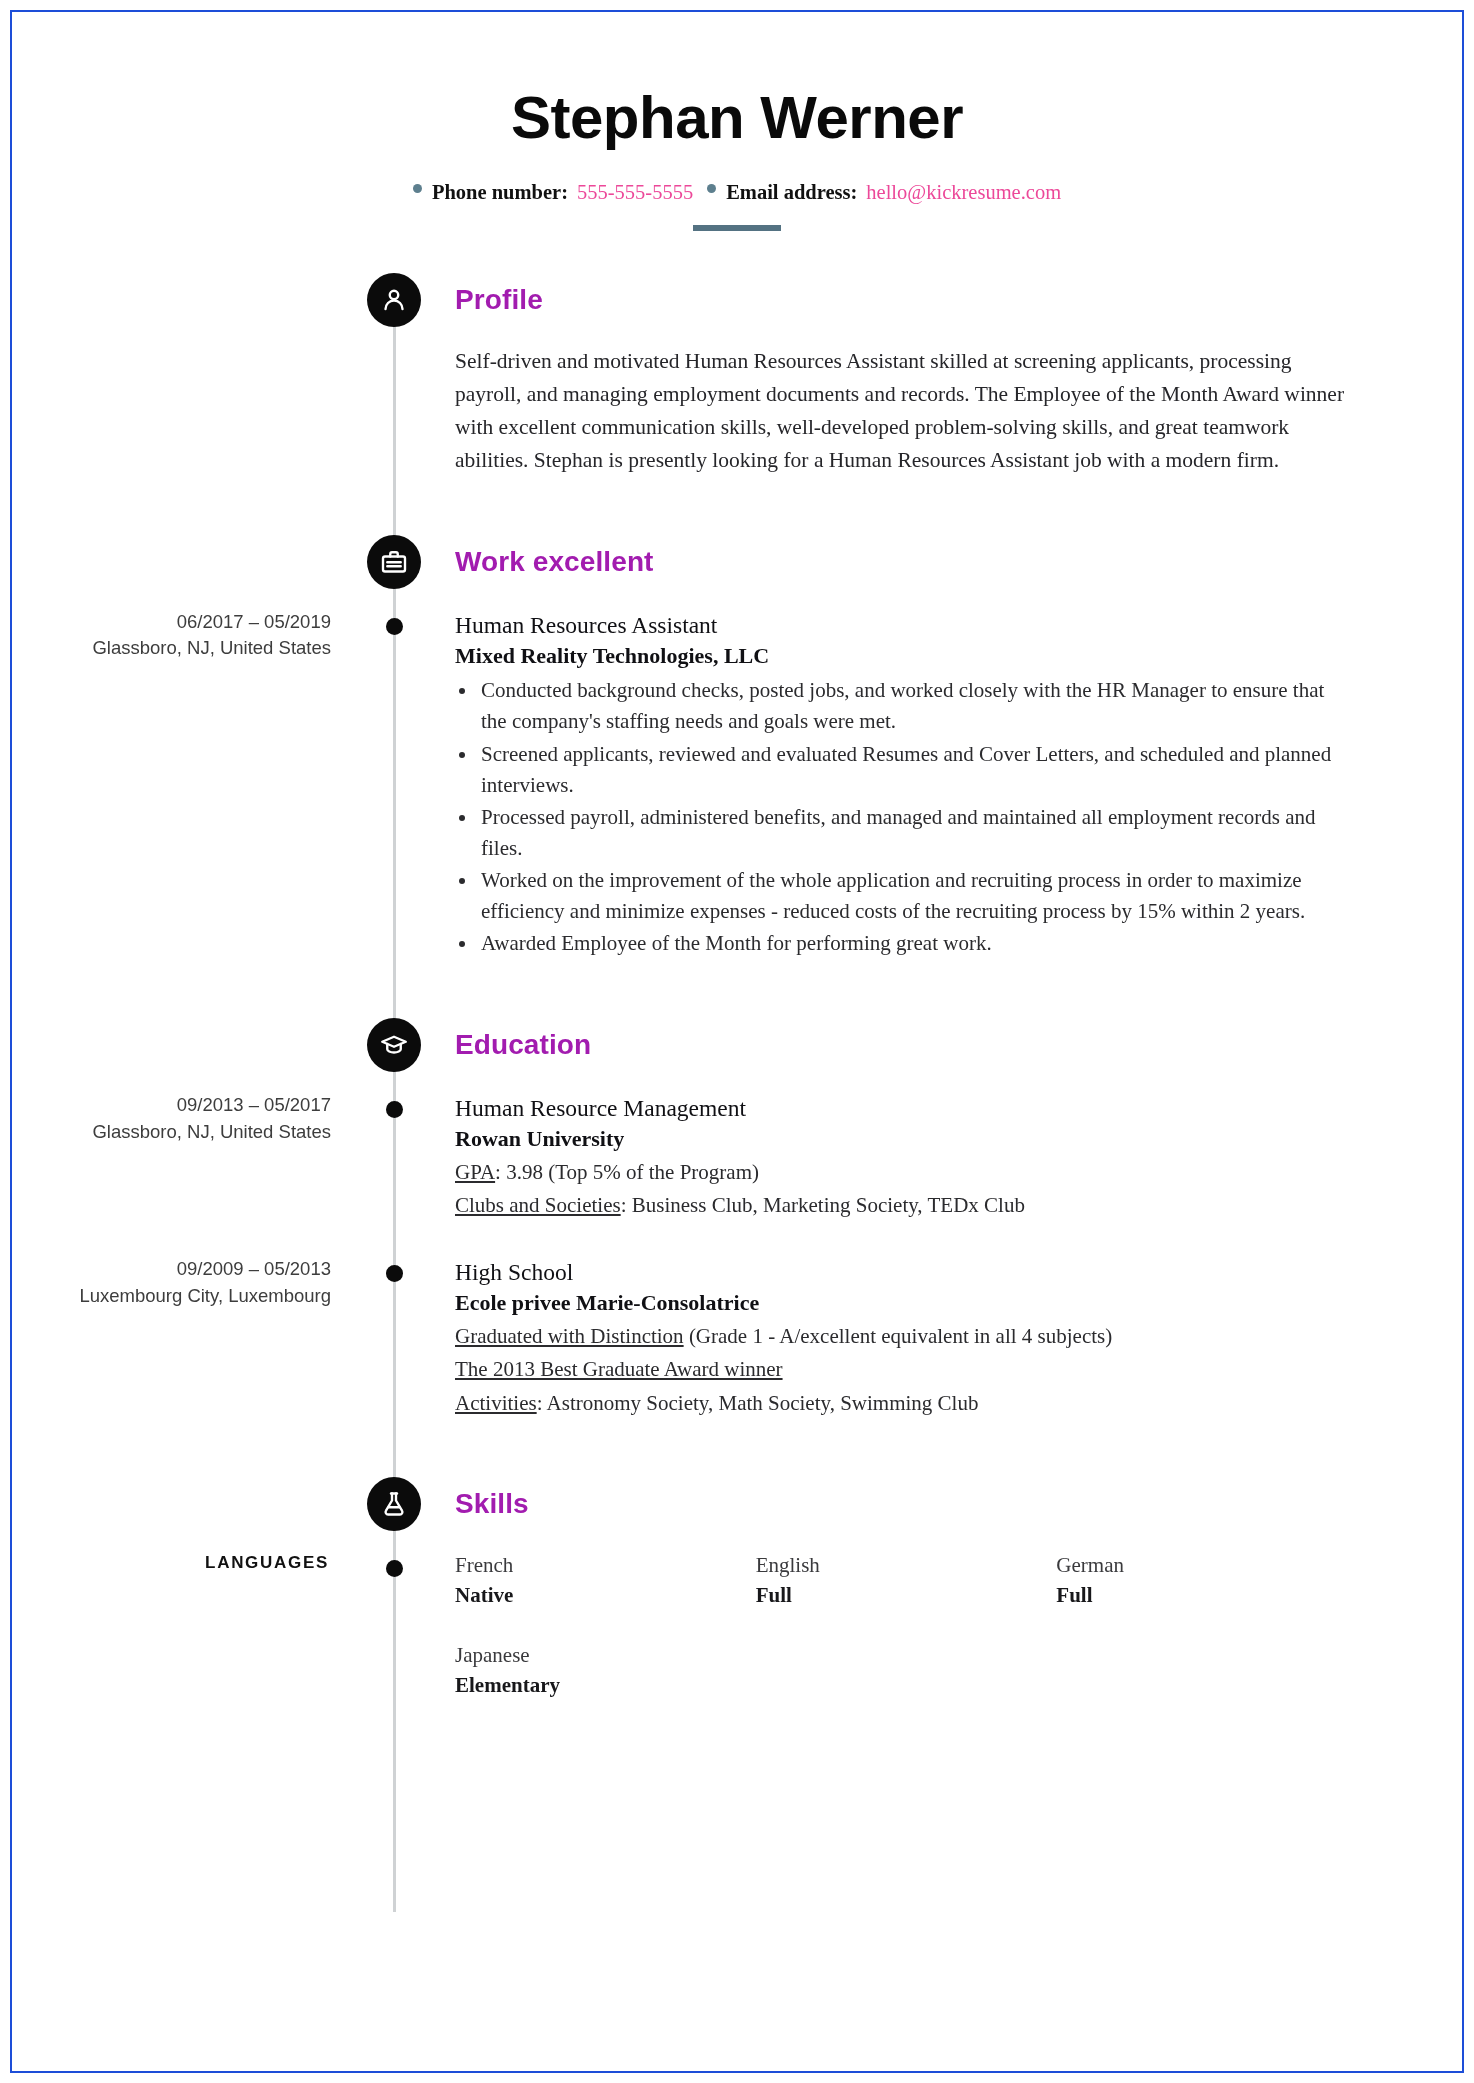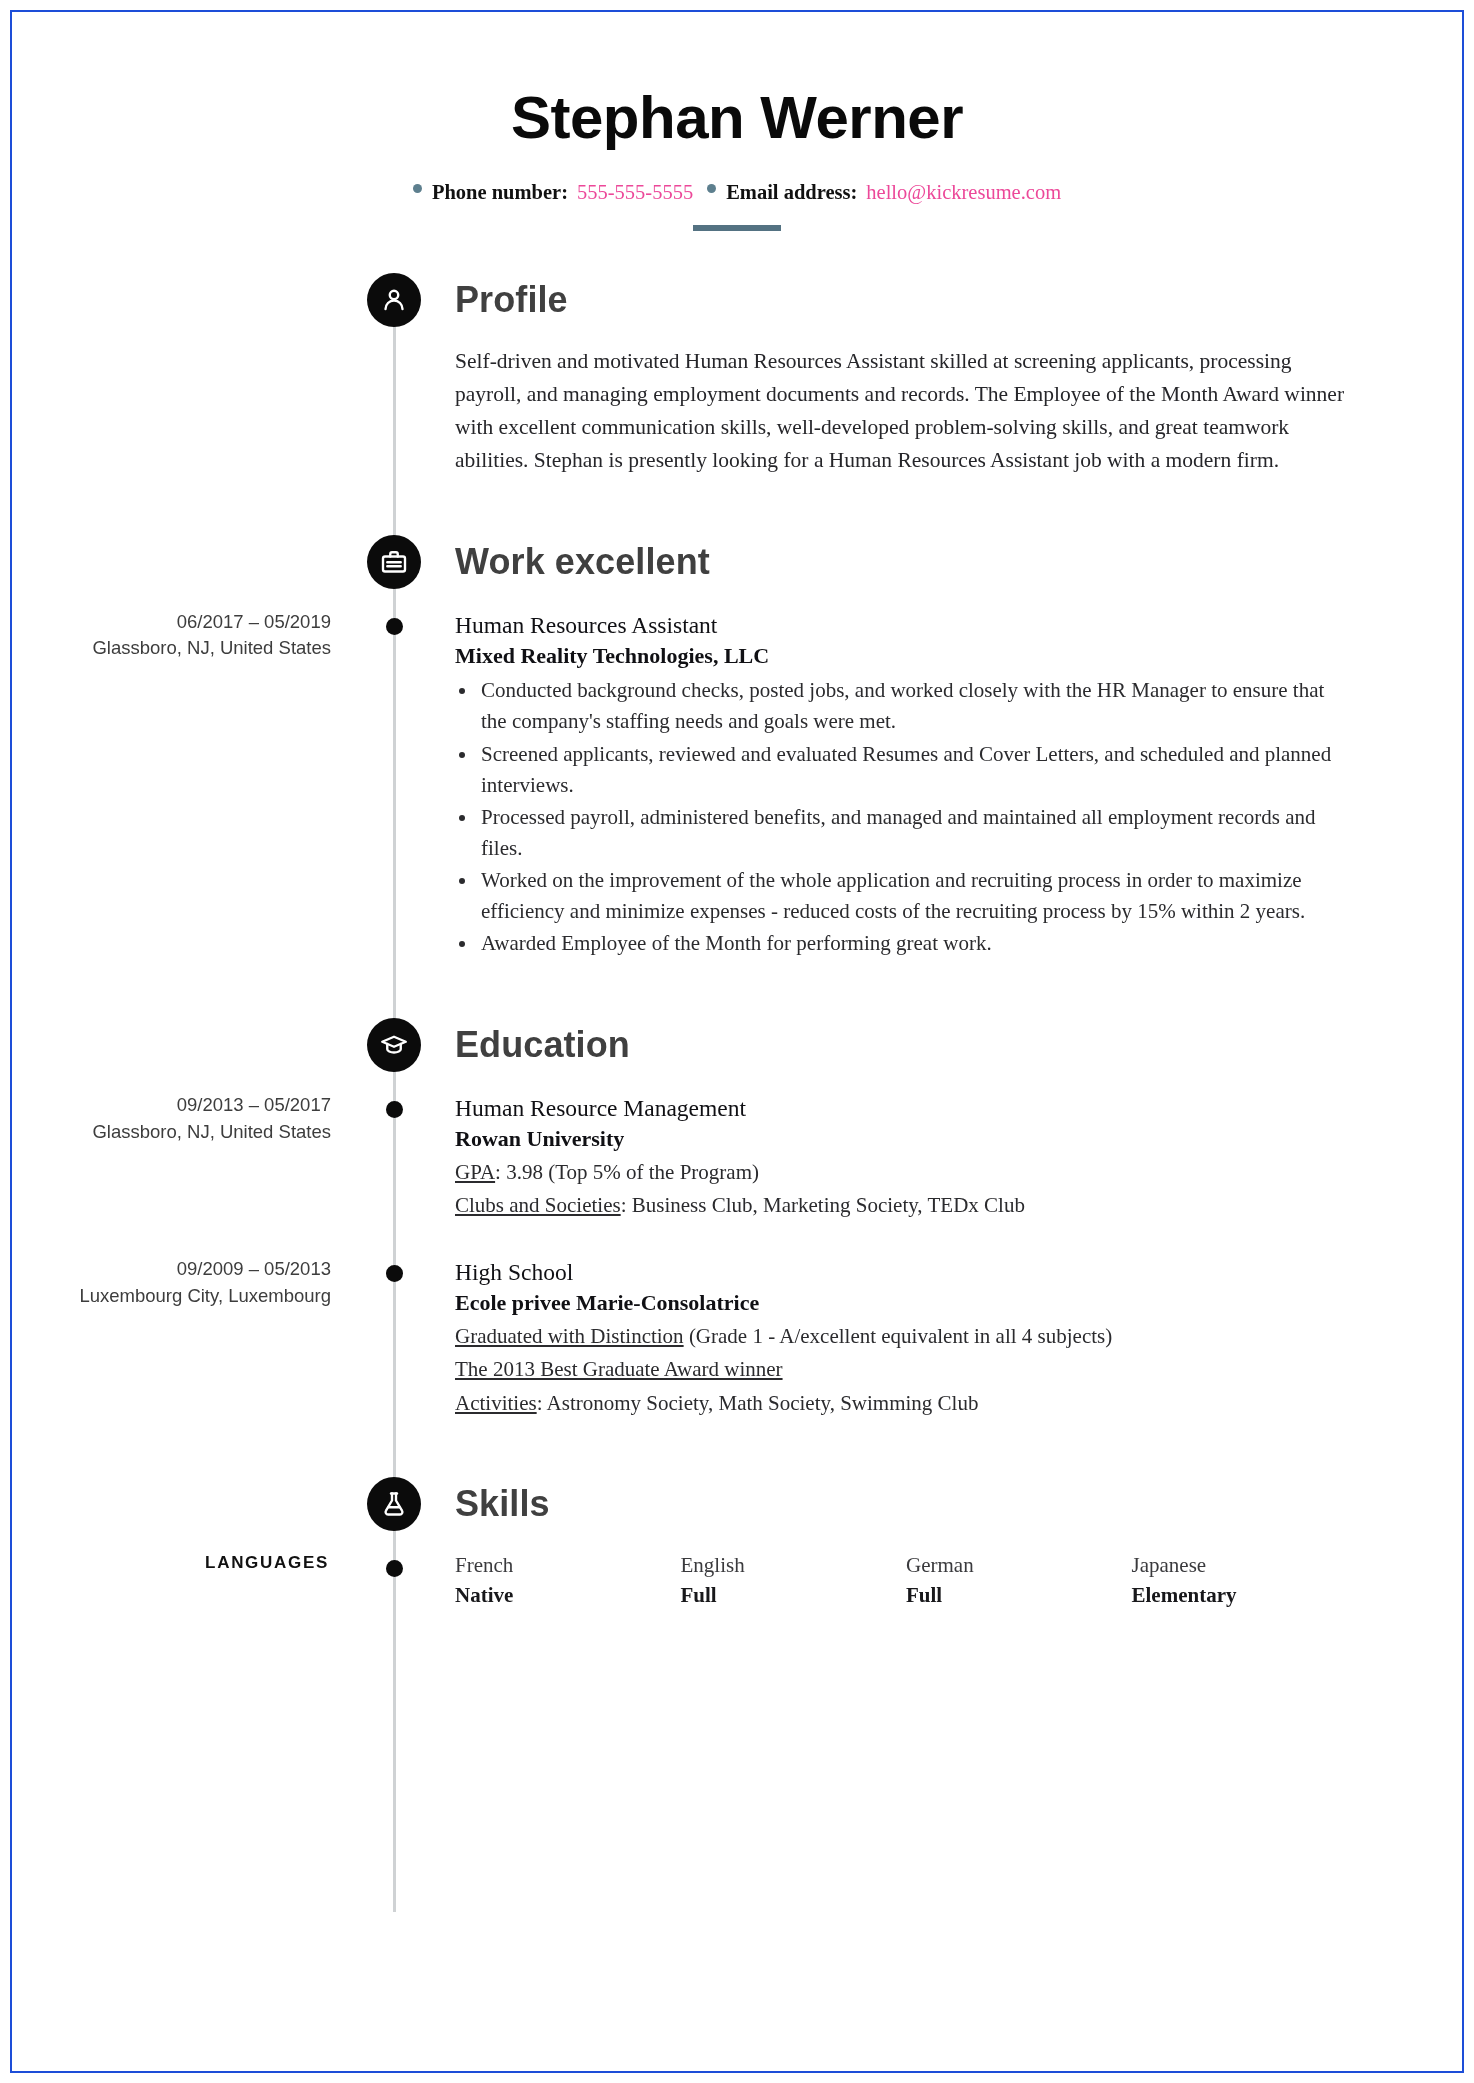--- a/index.html
+++ b/index.html
@@ -121,23 +121,23 @@
     display: flex;
     align-items: center;
     justify-content: center;
     flex: 0 0 auto;
     z-index: 2;
   }
   .sec-icon svg { width: 30px; height: 30px; display: block; }
 
   .sec-title {
     font-family: "Liberation Sans", sans-serif;
-    font-size: 36px;
-    font-weight: bold;
-    color: #404040;
+    font-size: 28px;
+    font-weight: bold;
+    color: #a21caf;
     margin-left: 34px;
     letter-spacing: 0.1px;
   }
 
   
   .row {
     position: relative;
     display: flex;
     align-items: flex-start;
   }
@@ -237,21 +237,21 @@
     font-size: 21px;
     line-height: 1.5;
     color: #2b2b2e;
     margin-top: 2px;
   }
   .detail-line u, .u { text-decoration: underline; text-underline-offset: 2px; }
 
   
   .lang-grid {
     display: grid;
-    grid-template-columns: repeat(4, 1fr);
+    grid-template-columns: repeat(3, 1fr);
     row-gap: 30px;
     column-gap: 10px;
   }
   .lang-name {
     font-size: 21px;
     color: #3a3a3d;
     line-height: 1.42;
   }
   .lang-level {
     font-size: 21px;

